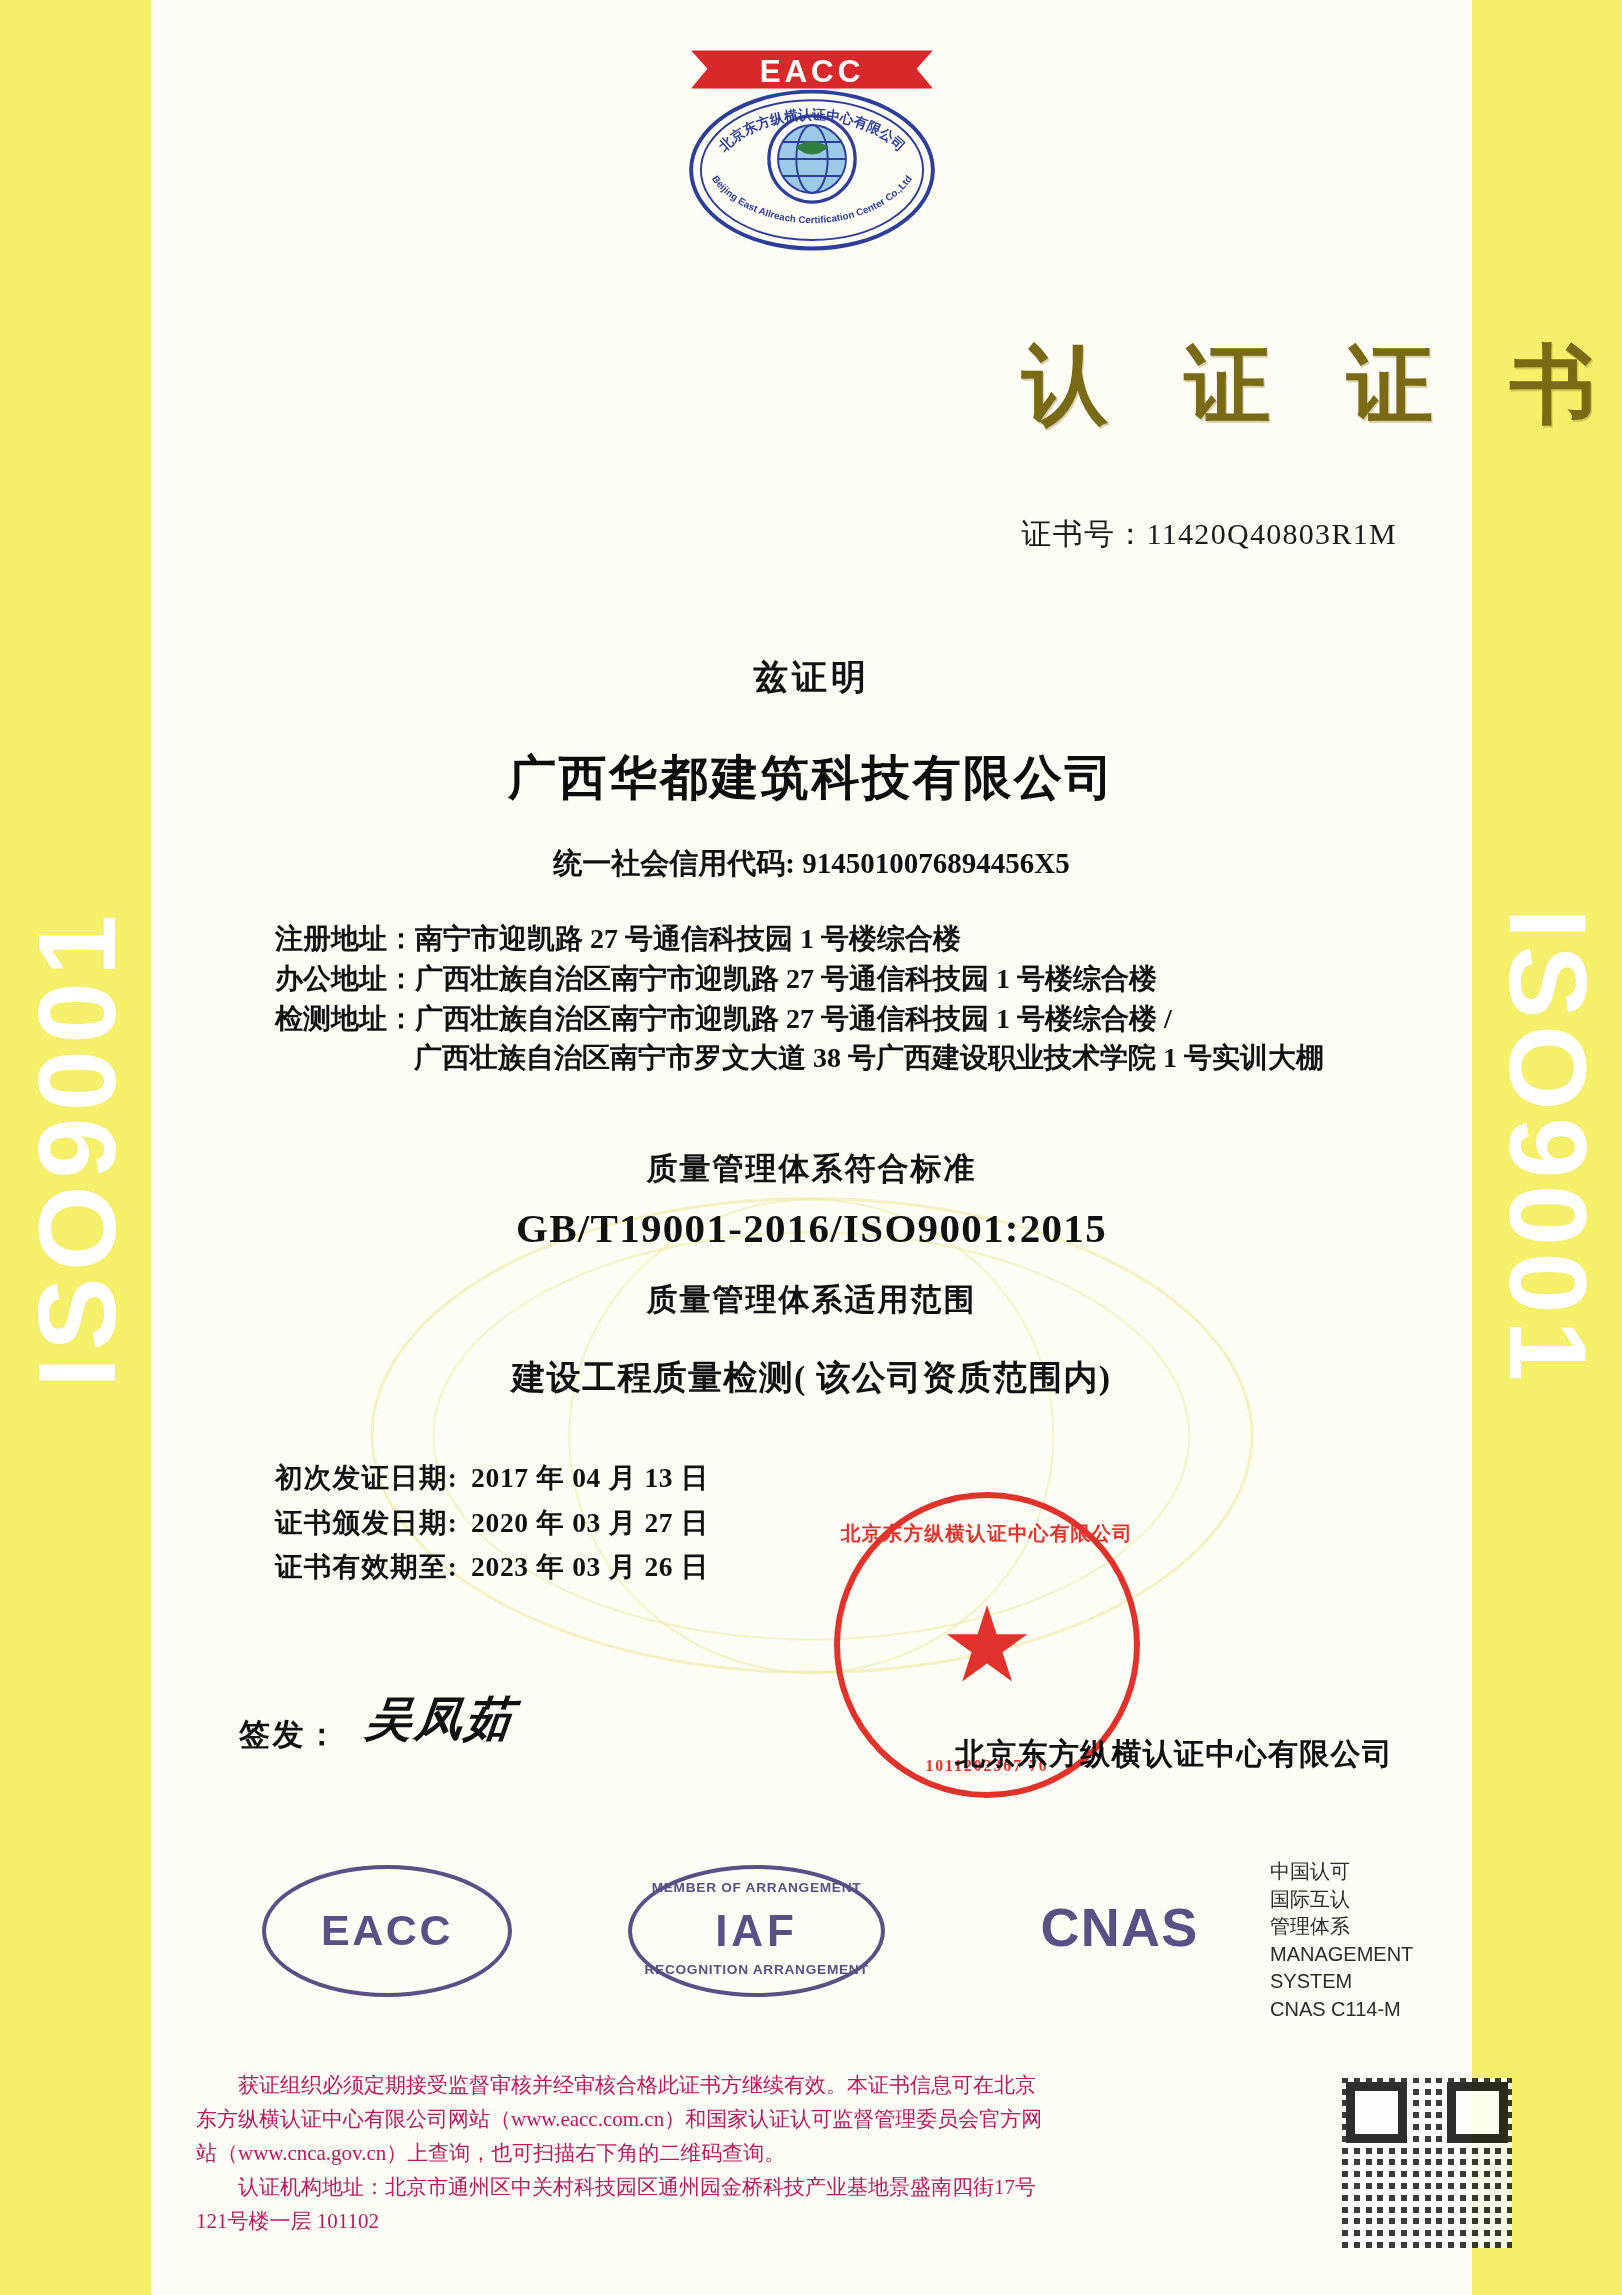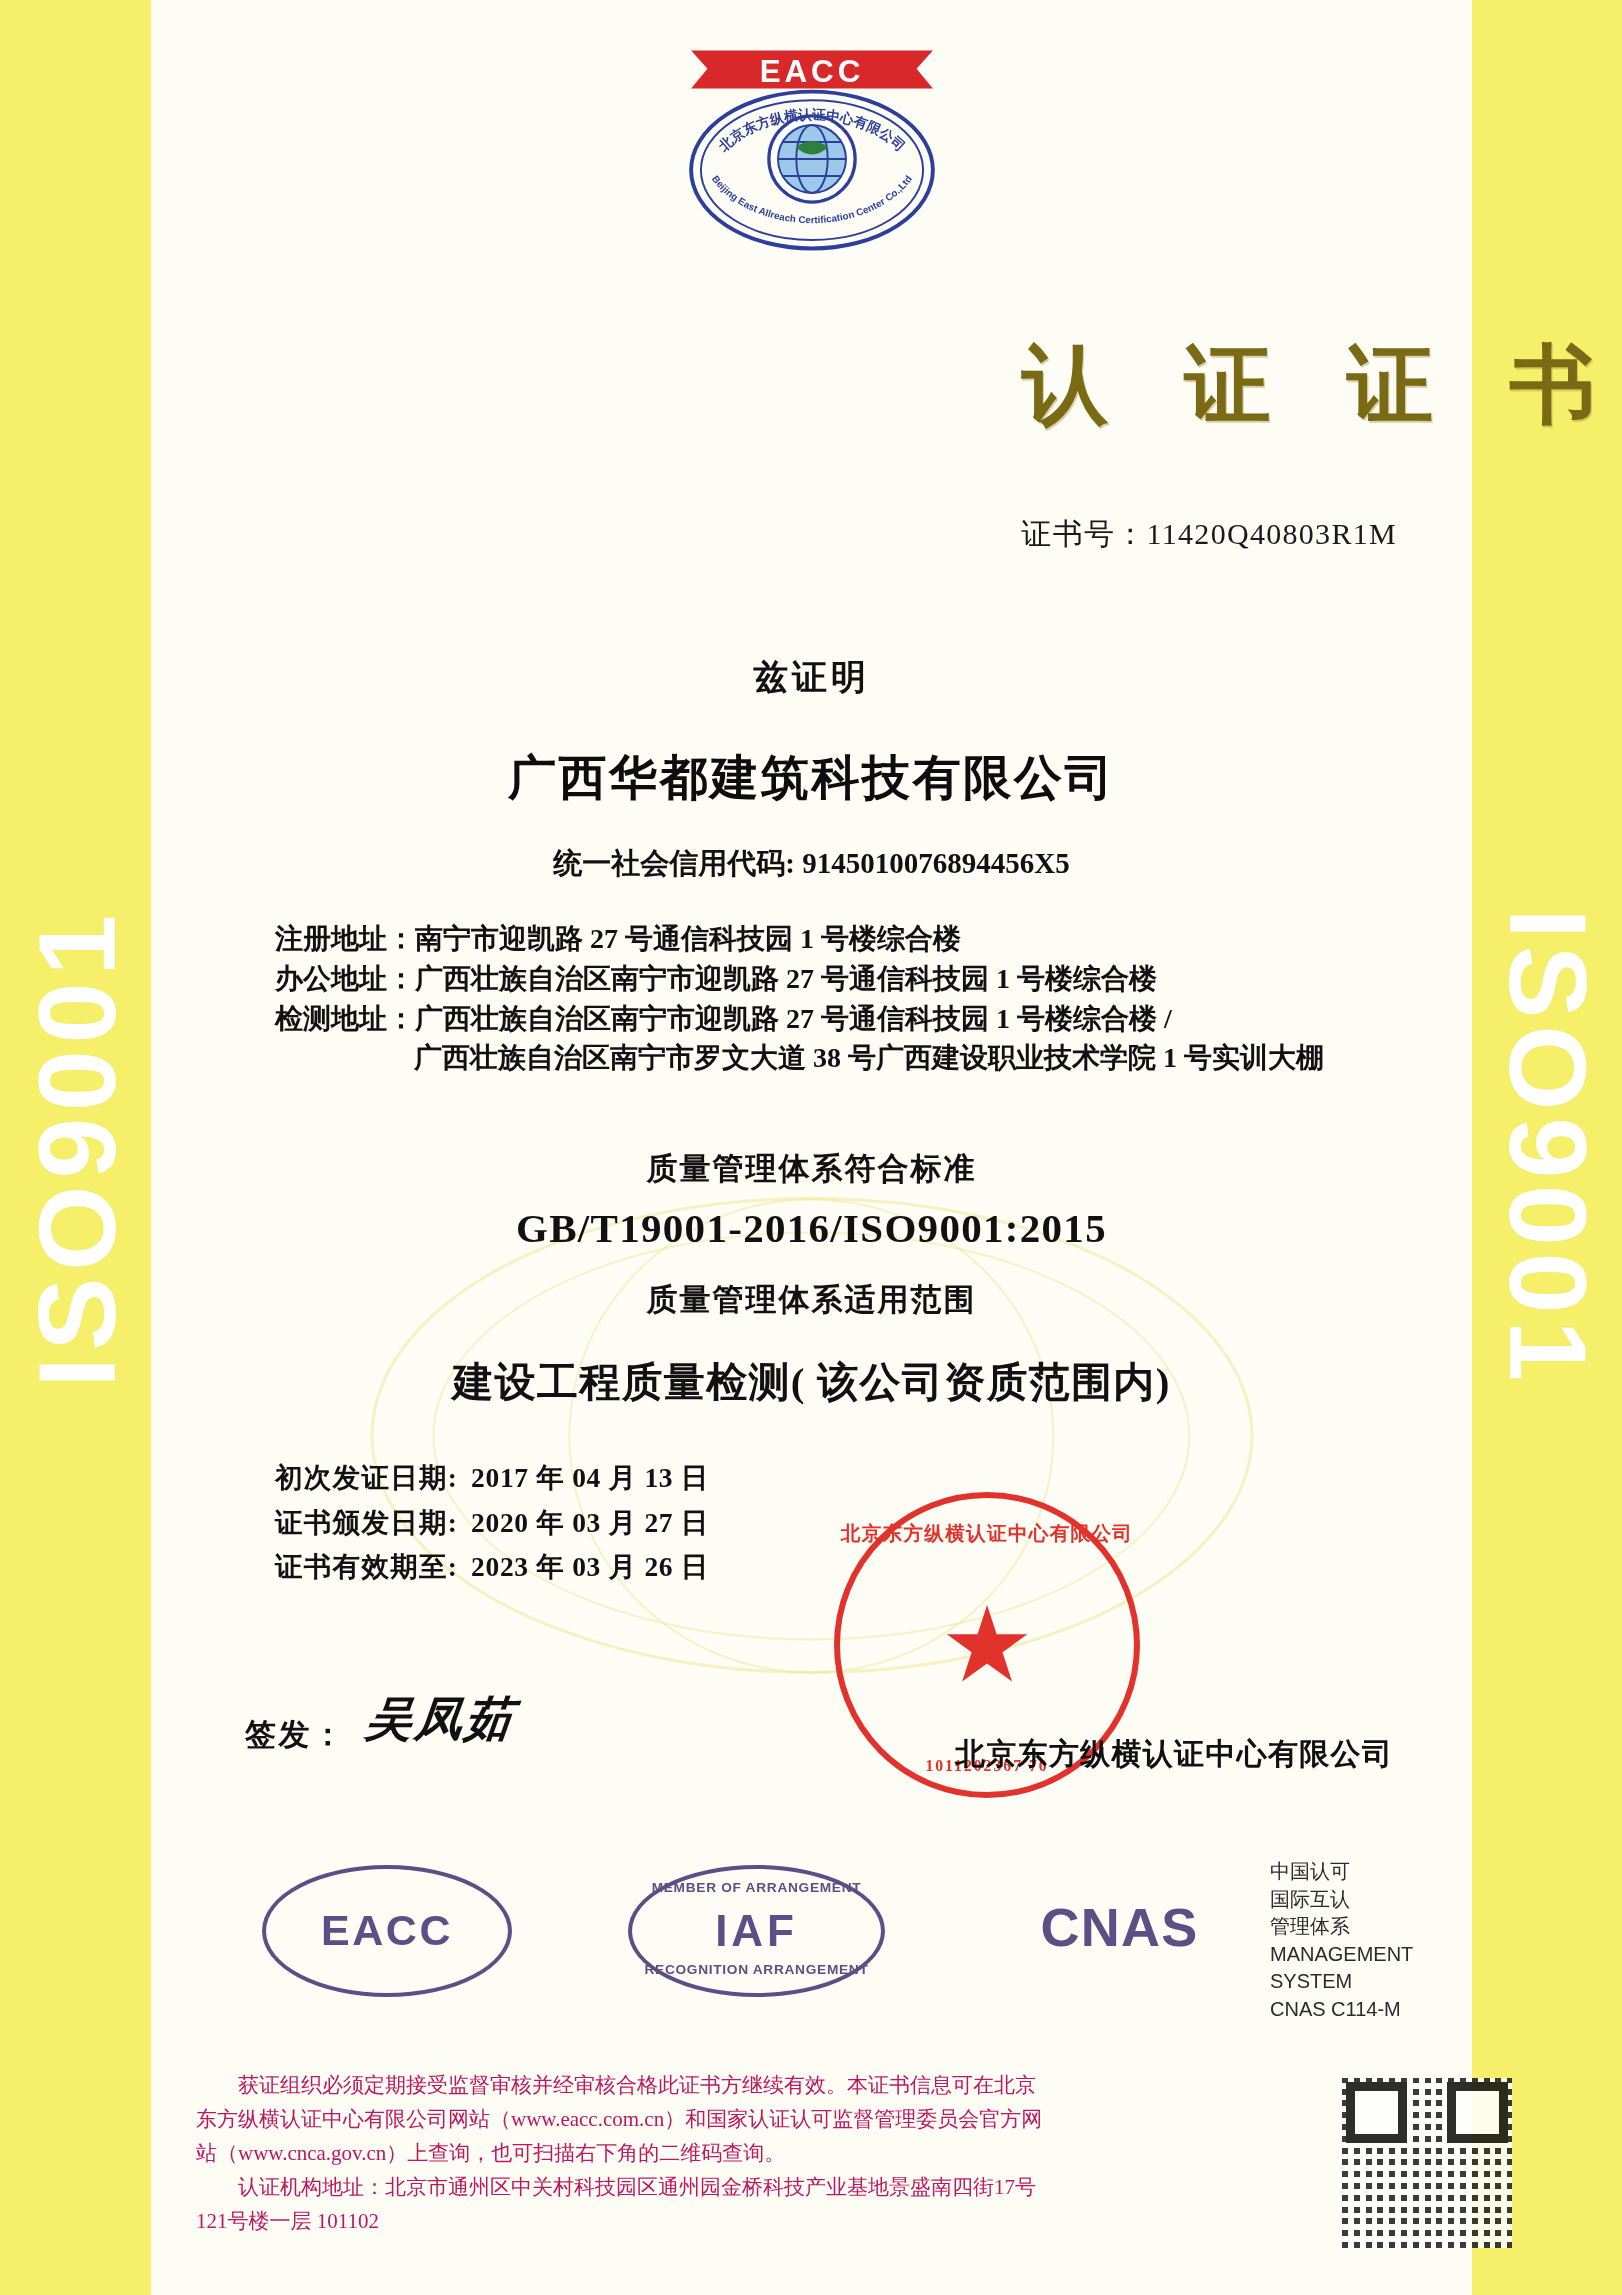--- a/index.html
+++ b/index.html
@@ -197,21 +197,21 @@
     font-size: 31px;
     font-weight: 700;
     letter-spacing: 2px;
     color: #111;
   }
   .scope-value {
     position: absolute;
     top: 1355px;
     left: 0; right: 0;
     text-align: center;
-    font-size: 41px;
+    font-size: 34px;
     font-weight: 700;
     letter-spacing: 1.3px;
     color: #111;
   }
 
   
   .dates {
     position: absolute;
     top: 1456px;
     left: 275px;
@@ -221,21 +221,21 @@
     font-weight: 600;
   }
   .date-row { display: flex; }
   .date-label { width: 196px; letter-spacing: 1.3px; }
   .date-value { letter-spacing: 0.7px; }
 
   
   .sign-label {
     position: absolute;
     top: 1714px;
-    left: 245px;
+    left: 239px;
     font-size: 31px;
     font-weight: 700;
     letter-spacing: 2.6px;
     color: #111;
   }
   .sign-name {
     position: absolute;
     top: 1688px;
     left: 366px;
     font-size: 47px;

